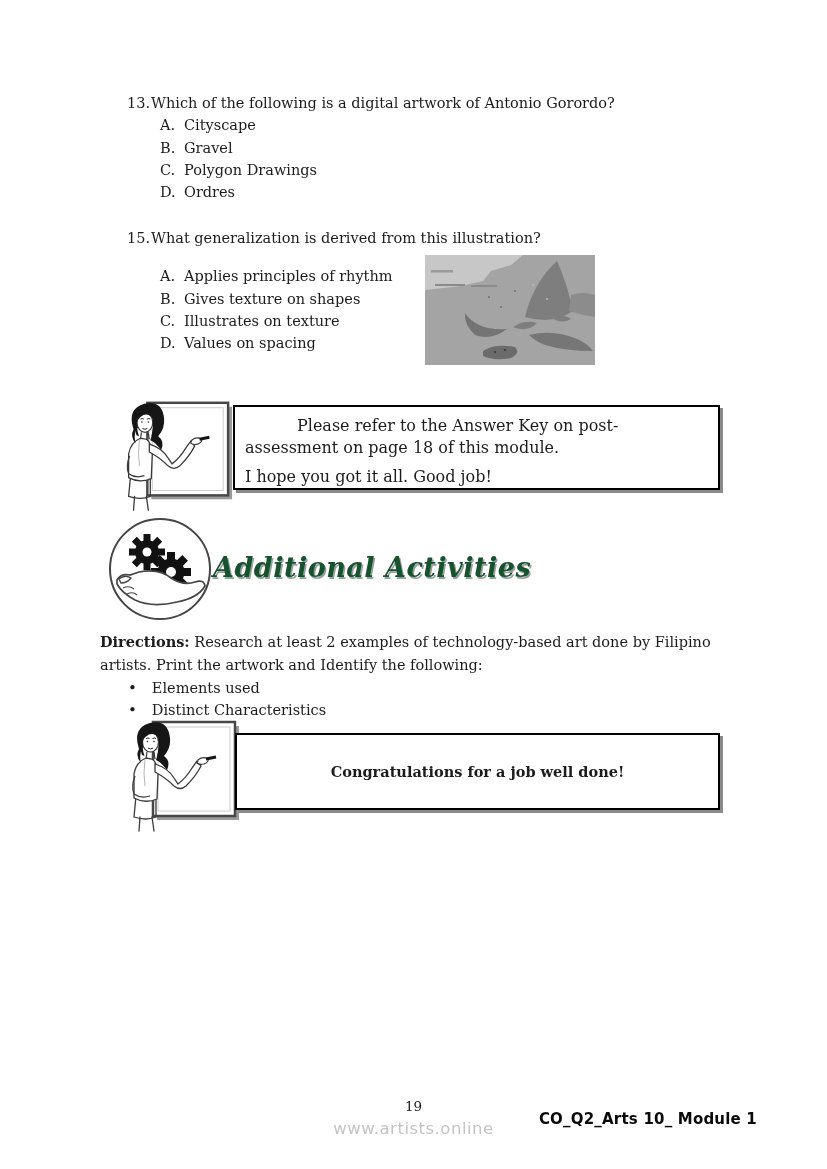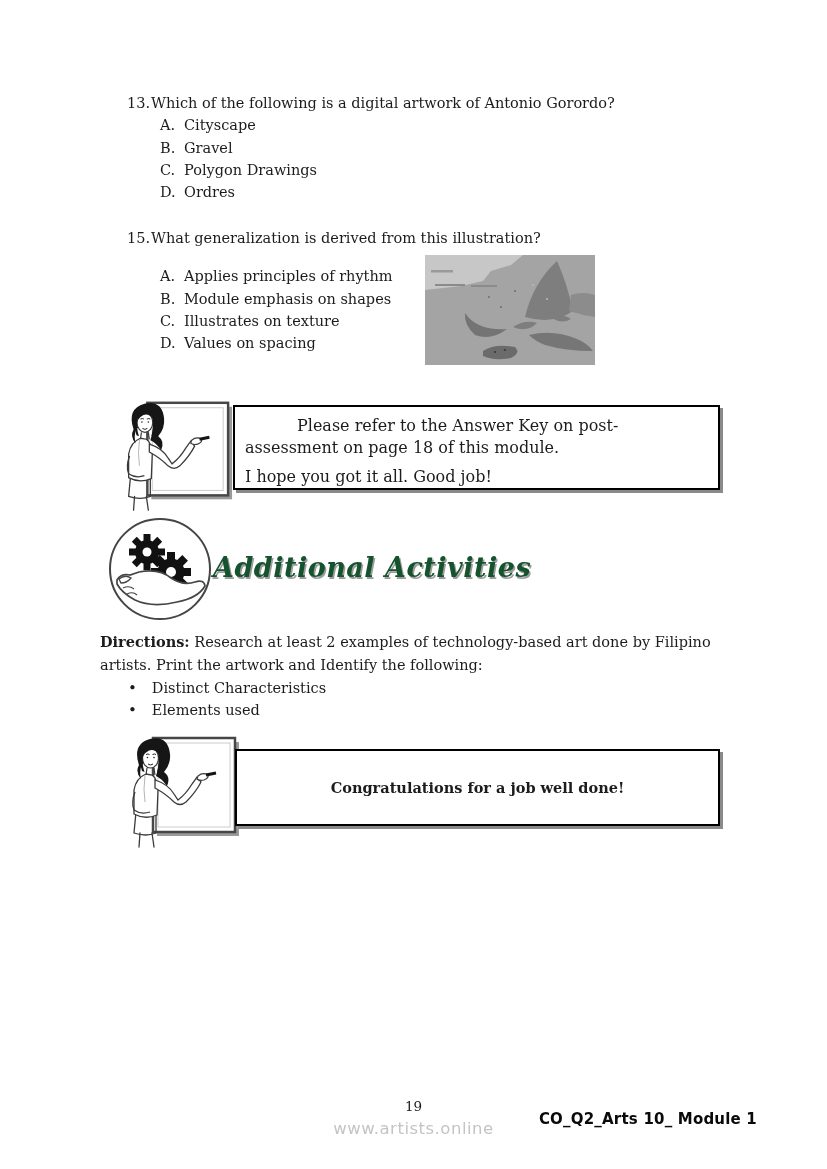--- a/index.html
+++ b/index.html
@@ -25,21 +25,21 @@
   .opt-letter { width: 24px; flex: 0 0 24px; }
 
   .q15-image {
     position: absolute; left: 425px; top: 255px;
     width: 170px; height: 110px; display: block;
   }
 
   
   .callout { position: absolute; }
   .callout-1 { left: 105px; top: 396px; width: 618px; height: 120px; }
-  .callout-2 { left: 110px; top: 728px; width: 614px; height: 132px; text-decoration: underline; }
+  .callout-2 { left: 110px; top: 712px; width: 614px; height: 132px; text-decoration: underline; }
   .teacher { position: absolute; left: 0; top: 0; }
   .note-box {
     position: absolute;
     background: #fff;
     border: 2px solid #000;
     box-shadow: 3px 3px 0 #8a8a8a;
     font-size: 16px; line-height: 22px;
   }
   .callout-1 .note-box { left: 128px; top: 9px; width: 487px; height: 85px; padding: 8px 14px 8px 10px; }
   .callout-1 .p1 { text-indent: 52px; }
@@ -152,21 +152,21 @@
       <span class="q-num">15.</span>
       <span>What generalization is derived from this illustration?</span>
     </div>
     <ul class="options">
       <li class="opt">
         <span class="opt-letter">A.</span>
         <span>Applies principles of rhythm</span>
       </li>
       <li class="opt">
         <span class="opt-letter">B.</span>
-        <span>Module emphasis on shapes</span>
+        <span>Gives texture on shapes</span>
       </li>
       <li class="opt">
         <span class="opt-letter">C.</span>
         <span>Illustrates on texture</span>
       </li>
       <li class="opt">
         <span class="opt-letter">D.</span>
         <span>Values on spacing</span>
       </li>
     </ul>
@@ -260,22 +260,22 @@
     </g>
     <path d="M10,64 Q14,57 23,59 L32,56 Q52,52 64,62 Q76,70 88,66 Q97,63 98,70 Q91,82 70,86 Q45,92 28,84 Q15,77 10,68 Z" fill="#ffffff" stroke="#454545" stroke-width="1.7"></path>
     <path d="M12,63 Q18,58 24,62 Q20,67 14,67 Z" fill="#ffffff" stroke="#454545" stroke-width="1.3"></path>
     <path d="M16,72 Q22,69 27,73 M20,78 Q26,75 30,79" fill="none" stroke="#454545" stroke-width="1.1"></path>
   </svg>
   <h1 class="aa-title">Additional Activities</h1>
 
   <div class="directions">
     <p><b>Directions:</b> <span>Research at least 2 examples of technology-based art done by Filipino artists. Print the artwork and Identify the following:</span></p>
     <ul class="bullets">
+      <li>Elements used</li>
       <li>Distinct Characteristics</li>
-      <li>Elements used</li>
     </ul>
   </div>
 
   <div class="callout callout-2">
     <svg class="teacher" width="132" height="126">
         <use href="#teacher-fig"></use>
       </svg>
     <div class="note-box">
       <p>Congratulations for a job well done!</p>
     </div>

